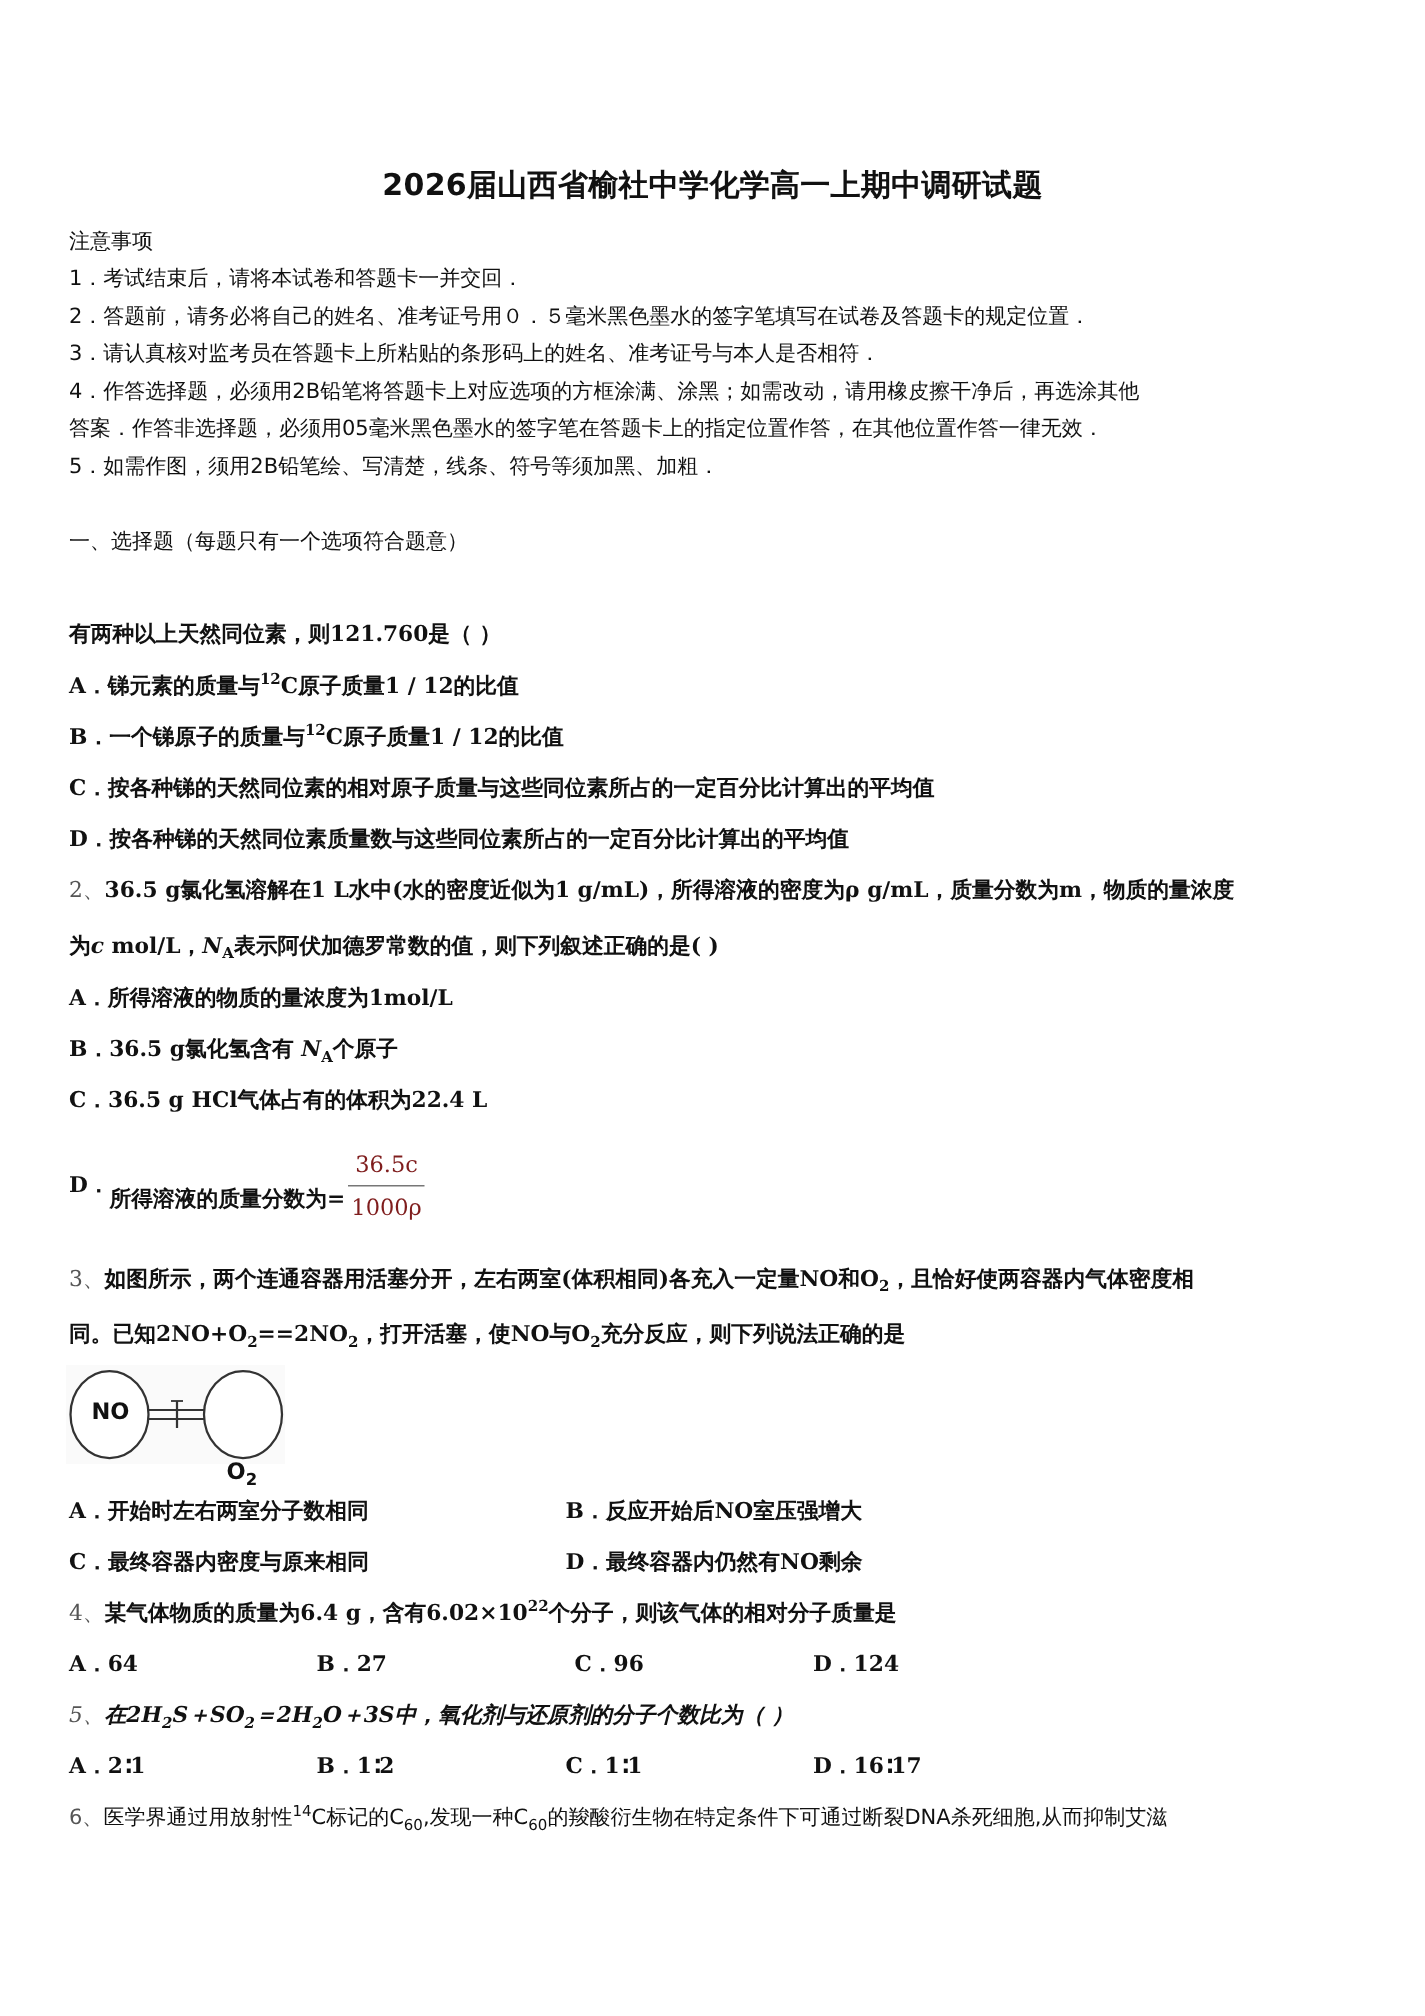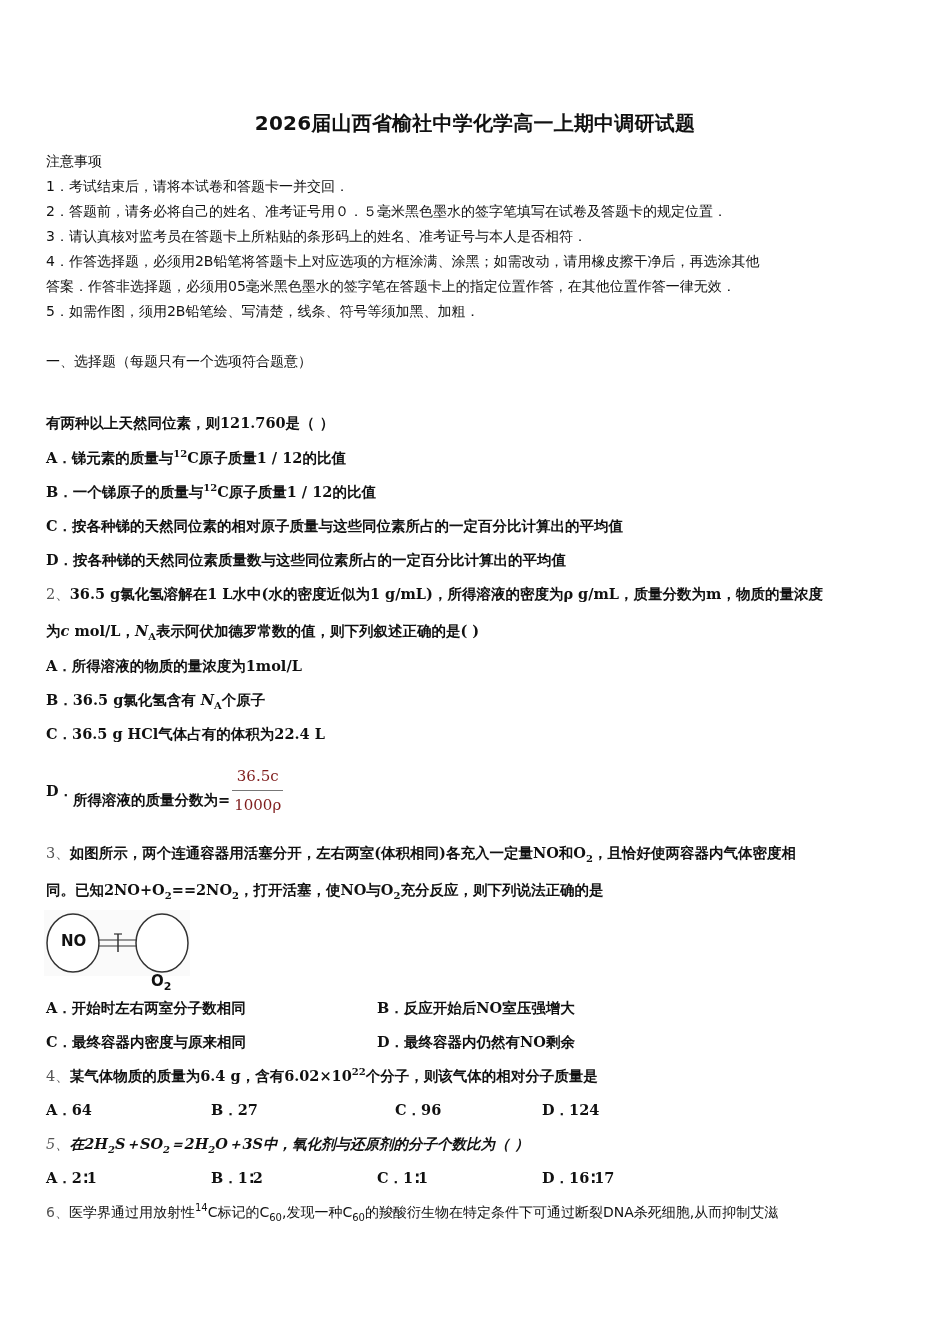--- a/index.html
+++ b/index.html
@@ -180,21 +180,21 @@
 
   <div class="line bold" style="top:1066px;">
     <span class="q-num">4、</span><span>某气体物质的质量为6.4 g，含有6.02×10</span><sup>22</sup><span>个分子，则该气体的相对分子质量是</span>
   </div>
   <div class="opt-col" style="left:46px; top:1100px;">
     <span>A．</span><span>64</span>
   </div>
   <div class="opt-col" style="left:211px; top:1100px;">
     <span>B．</span><span>27</span>
   </div>
-  <div class="opt-col" style="left:395px; top:1100px;">
+  <div class="opt-col" style="left:383px; top:1100px;">
     <span>C．</span><span>96</span>
   </div>
   <div class="opt-col" style="left:542px; top:1100px;">
     <span>D．</span><span>124</span>
   </div>
 
   <div class="line bold" style="top:1134px;font-style:italic;">
     <span class="q-num">5、</span><span>在2H</span><sub>2</sub><span>S＋SO</span><sub>2</sub><span>＝2H</span><sub>2</sub><span>O＋3S中，氧化剂与还原剂的分子个数比为（ ）</span>
   </div>
   <div class="opt-col" style="left:46px; top:1168px;">

